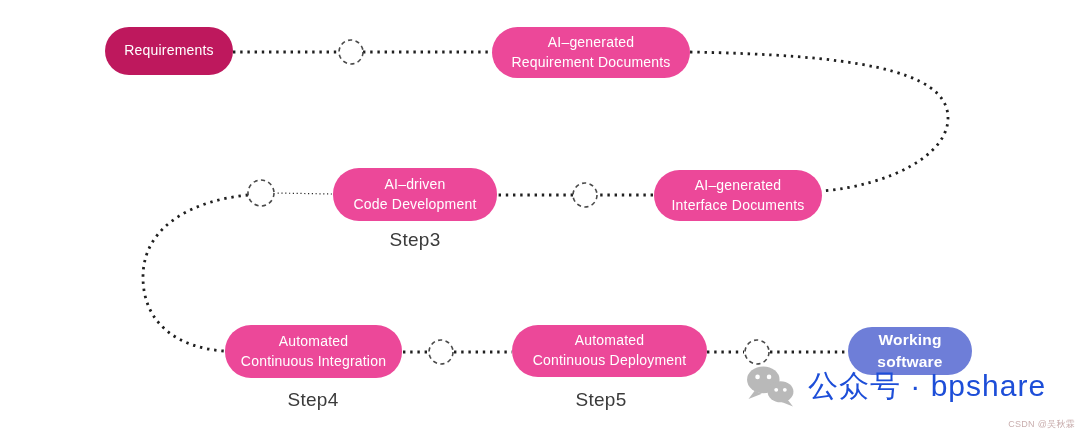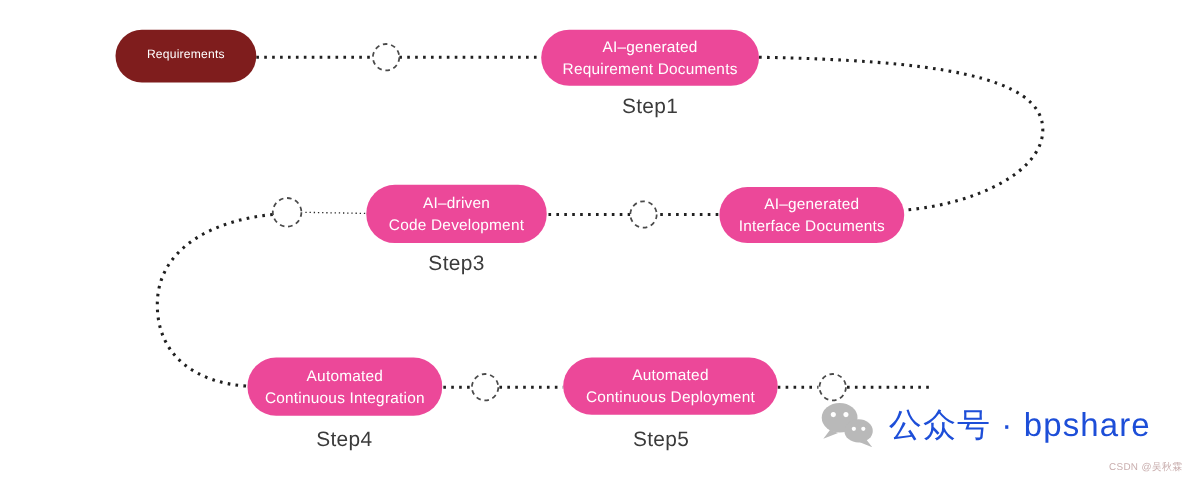--- a/index.html
+++ b/index.html
@@ -43,21 +43,21 @@
     justify-content: center;
     text-align: center;
     color: #ffffff;
     white-space: pre-line;
     font-size: 14px;
     line-height: 1.42;
     font-weight: 500;
     letter-spacing: 0.2px;
     border-radius: 26px;
   }
-  .node.red   { background: #7f1d1d; font-size: 11px; }
+  .node.red   { background: #be185d; font-size: 14px; }
   .node.green { background: #ec4899; }
   .node.blue  { background: #6E7ED8; font-size: 15.5px; font-weight: 600; }
   .step-label {
     position: absolute;
     width: 120px;
     text-align: center;
     font-size: 19px;
     color: #3B3B3B;
     letter-spacing: 0.3px;
   }
@@ -105,37 +105,38 @@
     <circle class="joint" cx="585" cy="195" r="12"></circle>
     <circle class="joint" cx="261" cy="193" r="13"></circle>
     <circle class="joint" cx="441" cy="352" r="12"></circle>
     <circle class="joint" cx="757" cy="352" r="12"></circle>
   </svg>
 
   <div class="node red" style="left:105px; top:27px; width:128px; height:48px;">Requirements</div>
 
   <div class="node green" style="left:492px; top:27px; width:198px; height:51px;">AI–generated
 Requirement Documents</div>
-  <div class="step-label" style="left:531px; top:87px;">Step1</div>
 
   <div class="node green" style="left:654px; top:170px; width:168px; height:51px;">AI–generated
 Interface Documents</div>
 
   <div class="node green" style="left:333px; top:168px; width:164px; height:53px;">AI–driven
 Code Development</div>
   <div class="step-label" style="left:355px; top:229px;">Step3</div>
 
   <div class="node green" style="left:225px; top:325px; width:177px; height:53px;">Automated
 Continuous Integration</div>
   <div class="step-label" style="left:253px; top:389px;">Step4</div>
 
   <div class="node green" style="left:512px; top:325px; width:195px; height:52px;">Automated
 Continuous Deployment</div>
   <div class="step-label" style="left:541px; top:389px;">Step5</div>
 
+  <div class="node blue" style="left:848px; top:327px; width:124px; height:48px;">Working
+software</div>
 
   <div class="watermark">
     <svg width="52" height="44" viewBox="0 0 54 46" aria-hidden="true">
       <g fill="#B9B9B9">
         <ellipse cx="20" cy="16.5" rx="17" ry="14"></ellipse>
         <path d="M 11 28 L 4.5 36.5 L 18.5 31 Z"></path>
         <ellipse cx="38" cy="29" rx="13.5" ry="11"></ellipse>
         <path d="M 45.5 37.5 L 51 44.5 L 38.5 39.5 Z"></path>
       </g>
       <g fill="#ffffff">

